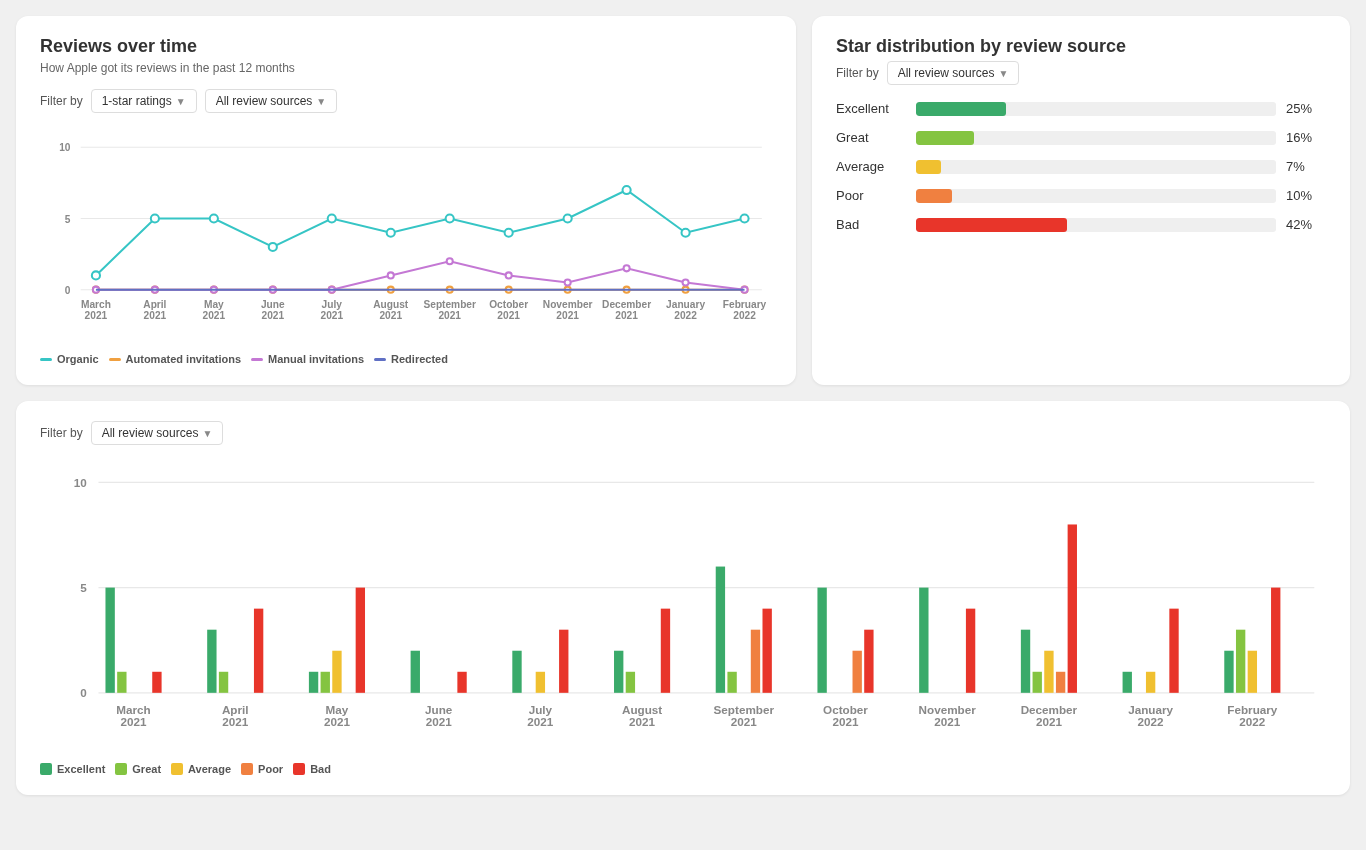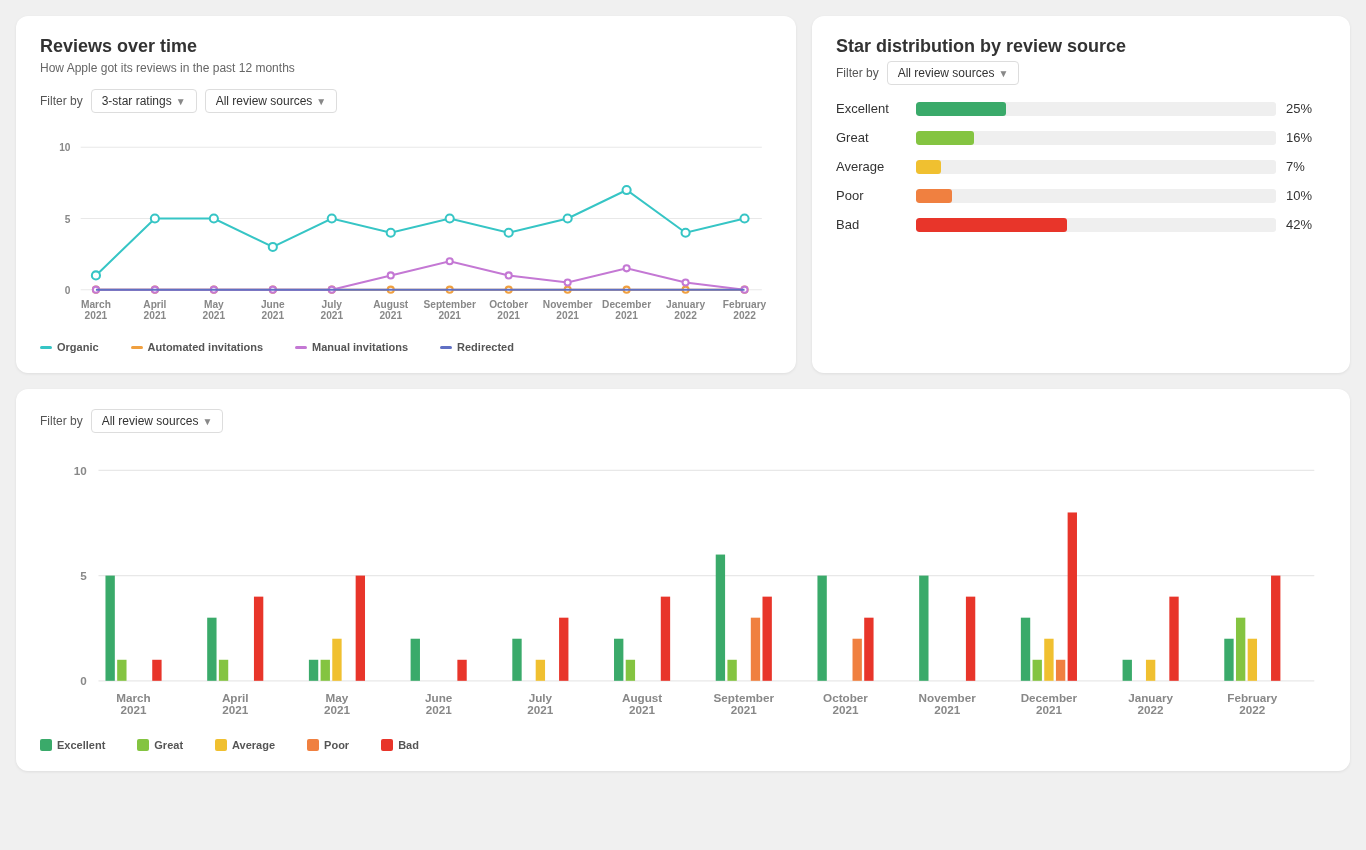--- a/index.html
+++ b/index.html
@@ -82,22 +82,22 @@
     .axis-label {
       font-size: 10px;
       fill: #888;
     }
     .grid-line {
       stroke: #e8e8e8;
       stroke-width: 1;
     }
     .legend {
       display: flex;
-      gap: 32px;
-      margin-top: 8px;
+      gap: 10px;
+      margin-top: 20px;
       flex-wrap: wrap;
     }
     .legend-item {
       display: flex;
       align-items: center;
       gap: 5px;
       font-size: 11px;
       color: #555;
     }
     .legend-dot {
@@ -152,21 +152,21 @@
 <body>
 
 <div class="top-row">
 
   <div class="card card-left">
     <h2>Reviews over time</h2>
     <div class="subtitle">How Apple got its reviews in the past 12 months</div>
     <div class="filter-row">
       <span class="filter-label">Filter by</span>
       <div class="dropdown">
-        <span>3-star ratings</span>
+        <span>1-star ratings</span>
         <span class="chevron">▼</span>
       </div>
       <div class="dropdown">
         <span>All review sources</span>
         <span class="chevron">▼</span>
       </div>
     </div>
     <div class="chart-area">
       <svg class="line-chart" viewBox="0 0 720 200">
 

